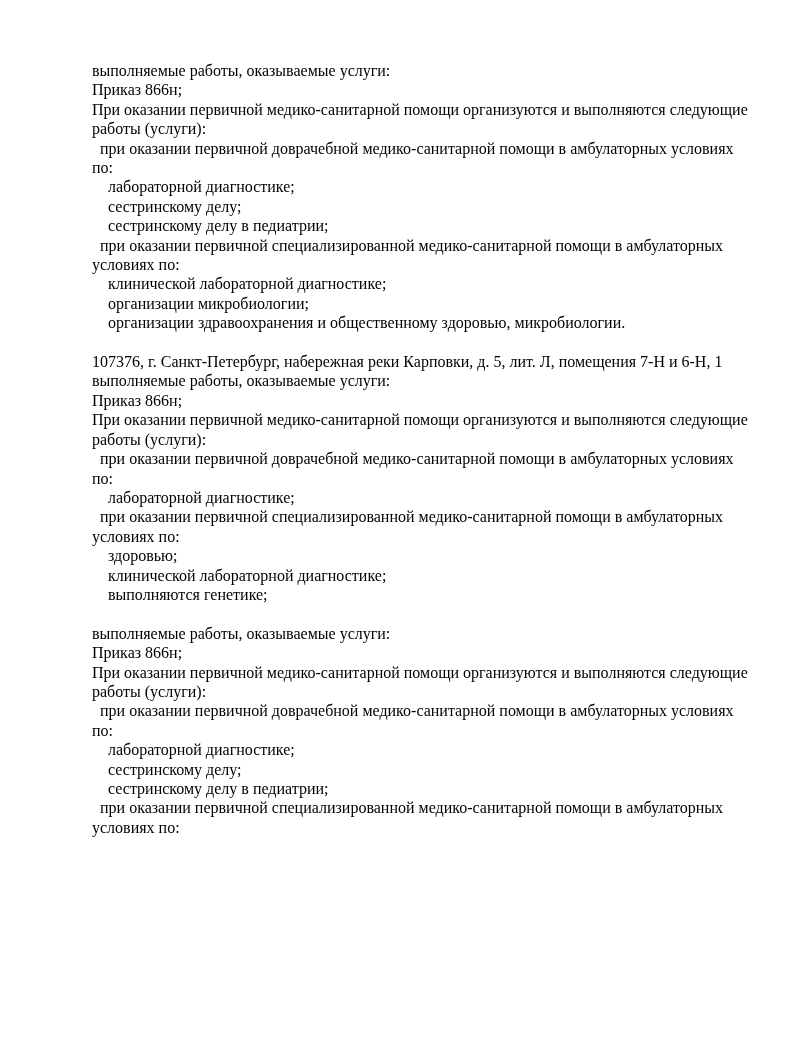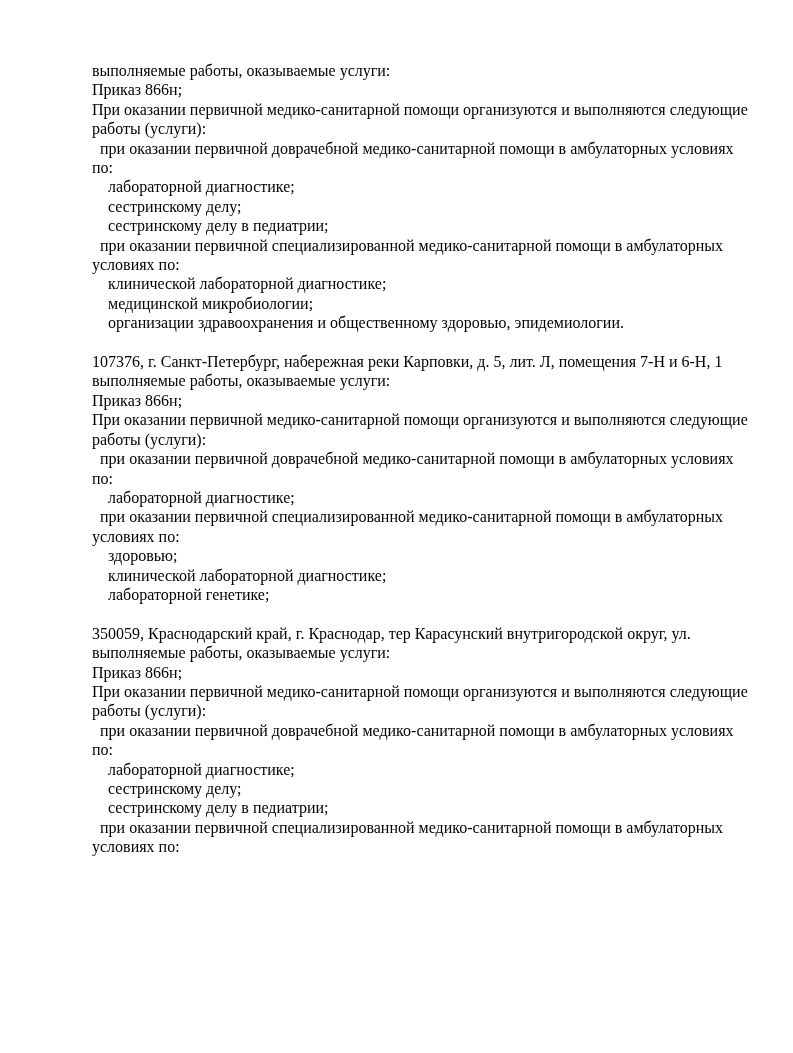--- a/index.html
+++ b/index.html
@@ -48,40 +48,39 @@
       <div class="text-line">При оказании первичной медико-санитарной помощи организуются и выполняются следующие</div>
       <div class="text-line">работы (услуги):</div>
       <div class="text-line">  при оказании первичной доврачебной медико-санитарной помощи в амбулаторных условиях</div>
       <div class="text-line">по:</div>
       <div class="text-line">    лабораторной диагностике;</div>
       <div class="text-line">    сестринскому делу;</div>
       <div class="text-line">    сестринскому делу в педиатрии;</div>
       <div class="text-line">  при оказании первичной специализированной медико-санитарной помощи в амбулаторных</div>
       <div class="text-line">условиях по:</div>
       <div class="text-line">    клинической лабораторной диагностике;</div>
-      <div class="text-line">    медицинской микробиологии;</div>
-      <div class="text-line">    организации здравоохранения и общественному здоровью, эпидемиологии.</div>
+      <div class="text-line">    организации микробиологии;</div>
+      <div class="text-line">    организации здравоохранения и общественному здоровью, микробиологии.</div>
     </div>
   <div class="section">
       <div class="text-line">107376, г. Санкт-Петербург, набережная реки Карповки, д. 5, лит. Л, помещения 7-Н и 6-Н, 1</div>
       <div class="text-line">выполняемые работы, оказываемые услуги:</div>
       <div class="text-line">Приказ 866н;</div>
       <div class="text-line">При оказании первичной медико-санитарной помощи организуются и выполняются следующие</div>
       <div class="text-line">работы (услуги):</div>
       <div class="text-line">  при оказании первичной доврачебной медико-санитарной помощи в амбулаторных условиях</div>
       <div class="text-line">по:</div>
       <div class="text-line">    лабораторной диагностике;</div>
       <div class="text-line">  при оказании первичной специализированной медико-санитарной помощи в амбулаторных</div>
       <div class="text-line">условиях по:</div>
       <div class="text-line">    здоровью;</div>
       <div class="text-line">    клинической лабораторной диагностике;</div>
-      <div class="text-line">    лабораторной генетике;</div>
+      <div class="text-line">    выполняются генетике;</div>
     </div>
   <div class="section">
-      <div class="text-line">350059, Краснодарский край, г. Краснодар, тер Карасунский внутригородской округ, ул.</div>
       <div class="text-line">выполняемые работы, оказываемые услуги:</div>
       <div class="text-line">Приказ 866н;</div>
       <div class="text-line">При оказании первичной медико-санитарной помощи организуются и выполняются следующие</div>
       <div class="text-line">работы (услуги):</div>
       <div class="text-line">  при оказании первичной доврачебной медико-санитарной помощи в амбулаторных условиях</div>
       <div class="text-line">по:</div>
       <div class="text-line">    лабораторной диагностике;</div>
       <div class="text-line">    сестринскому делу;</div>
       <div class="text-line">    сестринскому делу в педиатрии;</div>
       <div class="text-line">  при оказании первичной специализированной медико-санитарной помощи в амбулаторных</div>

